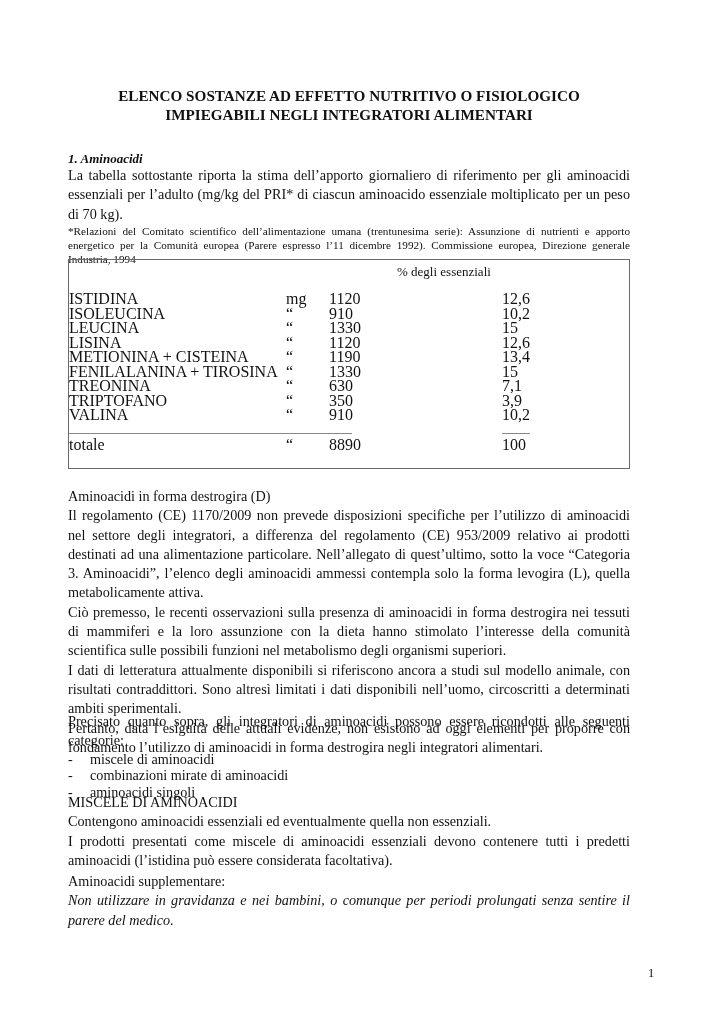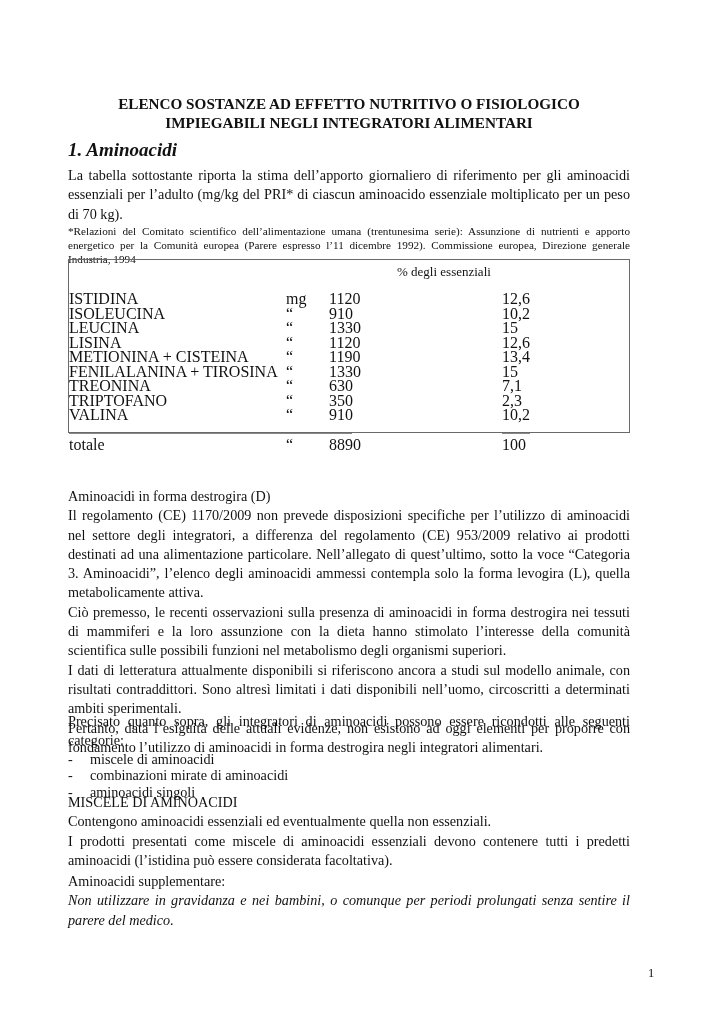--- a/index.html
+++ b/index.html
@@ -3,33 +3,33 @@
 <meta charset="utf-8">
 <style>
   html, body { margin: 0; padding: 0; background: #ffffff; }
   body {
     width: 724px; height: 1024px; position: relative; overflow: hidden;
     font-family: "Liberation Serif", serif; color: #111;
   }
   .page { position: absolute; left: 68px; top: 0; width: 562px; }
   .title {
     position: absolute; left: 0; top: 86px; width: 562px; text-align: center;
-    font-weight: bold; font-size: 15.2px; line-height: 19px; margin-top: 8px;
+    font-weight: bold; font-size: 15.2px; line-height: 19px;
   }
   .section-h {
-    position: absolute; left: 0; top: 139px; font-weight: bold; font-style: italic; font-size: 19px;
+    position: absolute; left: 0; top: 151px; font-weight: bold; font-style: italic; font-size: 13px;
   }
   .p {
     font-size: 14.2px; line-height: 19.3px; text-align: justify; margin: 0;
   }
   .p.last { text-align-last: left; }
   .note { font-size: 11.2px; line-height: 14px; text-align: justify; margin: 0; }
   .block { position: absolute; left: 0; width: 562px; }
   .table-box {
-    position: absolute; left: 0; top: 259px; width: 562px; height: 174px;
+    position: absolute; left: 0; top: 259px; width: 562px; height: 210px;
     border: 1px solid #6a6a6a; box-sizing: border-box;
   }
   .tbl-head { position: absolute; left: 328px; top: 4px; font-size: 13px; }
   .row { position: absolute; left: 0; height: 15px; font-size: 16px; line-height: 15px; width: 100%; }
   .c-name { position: absolute; left: 0; }
   .c-unit { position: absolute; left: 217px; }
   .c-qty { position: absolute; left: 260px; }
   .c-pct { position: absolute; left: 433px; }
   .rule-left { position: absolute; left: 0; top: 173px; width: 283px; border-top: 1px solid #888; }
   .rule-right { position: absolute; left: 433px; top: 173px; width: 28px; border-top: 1px solid #888; }
@@ -99,21 +99,21 @@
     <div class="row" style="top:118px;">
       <span class="c-name">TREONINA</span>
       <span class="c-unit">“</span>
       <span class="c-qty">630</span>
       <span class="c-pct">7,1</span>
     </div>
     <div class="row" style="top:132.5px;">
       <span class="c-name">TRIPTOFANO</span>
       <span class="c-unit">“</span>
       <span class="c-qty">350</span>
-      <span class="c-pct">2,3</span>
+      <span class="c-pct">3,9</span>
     </div>
     <div class="row" style="top:147px;">
       <span class="c-name">VALINA</span>
       <span class="c-unit">“</span>
       <span class="c-qty">910</span>
       <span class="c-pct">10,2</span>
     </div>
 
     <div class="rule-left"></div>
     <div class="rule-right"></div>

